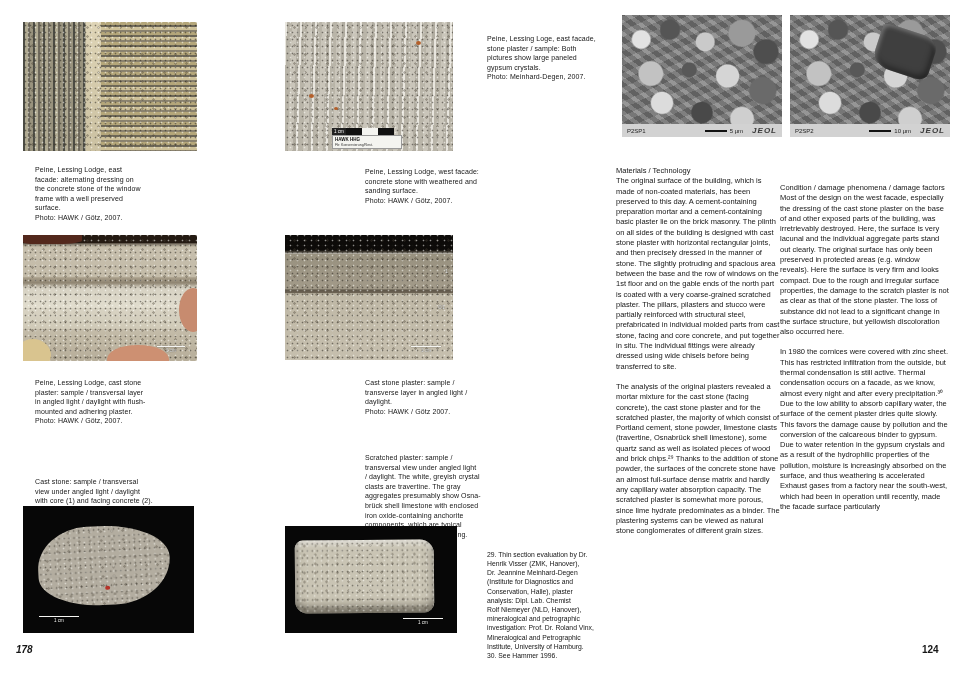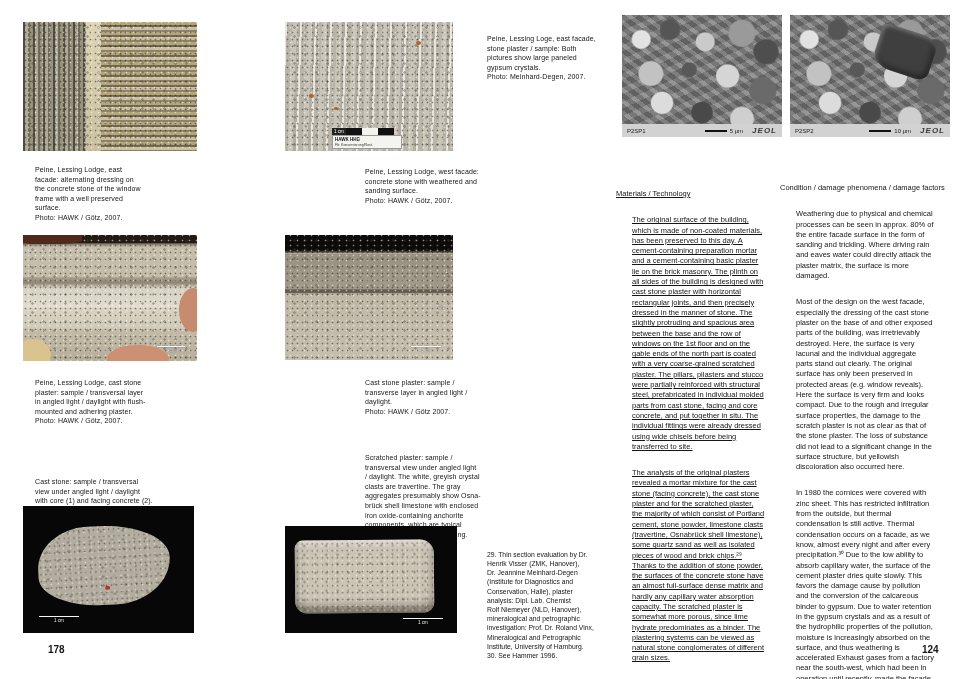--- a/index.html
+++ b/index.html
@@ -4,21 +4,21 @@
 <style>
   html,body{margin:0;padding:0;background:#e8e8e8;}
   .spread{position:relative;width:960px;height:679px;background:#ffffff;overflow:hidden;
           font-family:"Liberation Sans",sans-serif;color:#111;}
   
   .caption{position:absolute;font-size:7px;line-height:9.6px;letter-spacing:.1px;
            white-space:pre-line;color:#161616;}
   .footnote{position:absolute;font-size:6.8px;line-height:9.2px;white-space:pre-line;color:#161616;}
   .body-col{position:absolute;font-size:7.5px;line-height:10.3px;color:#161616;}
   .body-col .hd{margin:0;font-weight:normal;font-size:7.5px;line-height:10.3px;}
-  .body-col p{margin:16px;}
+  .body-col p{margin:0;}
   .body-col p.gap{margin-top:10px;}
   .pagenum{position:absolute;font-size:10px;font-weight:bold;color:#161616;}
   
   .photo{position:absolute;overflow:hidden;}
   .layer{position:absolute;inset:0;}
   .speckle{position:absolute;inset:0;background-image:
       radial-gradient(circle, rgba(30,28,22,.5) .7px, transparent 1.1px),
       radial-gradient(circle, rgba(255,255,250,.55) .7px, transparent 1.1px),
       radial-gradient(circle, rgba(70,62,50,.35) 1px, transparent 1.5px);
     background-size:5px 7px,7px 5px,11px 9px;background-position:0 0,2px 3px,4px 1px;}
@@ -197,21 +197,21 @@
   <div class="photo p-black" style="left:285px;top:526px;width:172px;height:107px;">
     <div class="p6-slab">
       <div class="speckle"></div>
     </div>
     <div class="scalebar" style="right:14px;bottom:8px;width:40px;">
       <div class="line"></div>
       <div class="txt">1 cm</div>
     </div>
   </div>
 
-  <div class="pagenum" style="left:48px;top:644px;">178</div>
+  <div class="pagenum" style="left:16px;top:644px;font-style:italic;">178</div>
 
   <p class="caption" style="left:487px;top:27px;width:122px;">Peine, Lessing Loge, east facade,
 stone plaster / sample: Both
 pictures show large paneled
 gypsum crystals.
 Photo: Meinhard-Degen, 2007.</p>
 
   <div class="sem" style="left:622px;top:15px;width:160px;height:122px;">
     <div class="sem-tex"></div>
     <div class="sem-strip">
@@ -226,29 +226,28 @@
     <div class="sem-tex"></div>
     <div class="big-crystal"></div>
     <div class="sem-strip">
       <span>P2SP2</span>
       <span class="scl"></span>
       <span>10 μm</span>
       <span class="brand">JEOL</span>
     </div>
   </div>
 
-  <div class="body-col" style="left:616px;top:189px;width:165px;text-decoration:underline;">
+  <div class="body-col" style="left:616px;top:166px;width:165px;">
     <h3 class="hd">Materials / Technology</h3>
     <p>The original surface of the building, which is made of non-coated materials, has been preserved to this day. A cement-containing preparation mortar and a cement-containing basic plaster lie on the brick masonry. The plinth on all sides of the building is designed with cast stone plaster with horizontal rectangular joints, and then precisely dressed in the manner of stone. The slightly protruding and spacious area between the base and the row of windows on the 1st floor and on the gable ends of the north part is coated with a very coarse-grained scratched plaster. The pillars, pilasters and stucco were partially reinforced with structural steel, prefabricated in individual molded parts from cast stone, facing and core concrete, and put together in situ. The individual fittings were already dressed using wide chisels before being transferred to site.</p>
     <p class="gap">The analysis of the original plasters revealed a mortar mixture for the cast stone (facing concrete), the cast stone plaster and for the scratched plaster, the majority of which consist of Portland cement, stone powder, limestone clasts (travertine, Osnabrück shell limestone), some quartz sand as well as isolated pieces of wood and brick chips.²⁹ Thanks to the addition of stone powder, the surfaces of the concrete stone have an almost full-surface dense matrix and hardly any capillary water absorption capacity. The scratched plaster is somewhat more porous, since lime hydrate predominates as a binder. The plastering systems can be viewed as natural stone conglomerates of different grain sizes.</p>
   </div>
 
   <div class="body-col" style="left:780px;top:183px;width:170px;">
     <h3 class="hd">Condition / damage phenomena / damage factors</h3>
-    <p>Weathering due to physical and chemical processes can be seen in approx. 80% of the entire facade surface in the form of sanding and trickling. Where driving rain and eaves water could directly attack the plaster matrix, the surface is more damaged.</p>
     <p>Most of the design on the west facade, especially the dressing of the cast stone plaster on the base of and other exposed parts of the building, was irretrievably destroyed. Here, the surface is very lacunal and the individual aggregate parts stand out clearly. The original surface has only been preserved in protected areas (e.g. window reveals). Here the surface is very firm and looks compact. Due to the rough and irregular surface properties, the damage to the scratch plaster is not as clear as that of the stone plaster. The loss of substance did not lead to a significant change in the surface structure, but yellowish discoloration also occurred here.</p>
     <p class="gap">In 1980 the cornices were covered with zinc sheet. This has restricted infiltration from the outside, but thermal condensation is still active. Thermal condensation occurs on a facade, as we know, almost every night and after every precipitation.³⁰ Due to the low ability to absorb capillary water, the surface of the cement plaster dries quite slowly. This favors the damage cause by pollution and the conversion of the calcareous binder to gypsum. Due to water retention in the gypsum crystals and as a result of the hydrophilic properties of the pollution, moisture is increasingly absorbed on the surface, and thus weathering is accelerated Exhaust gases from a factory near the south-west, which had been in operation until recently, made the facade surface particularly</p>
   </div>
 
   <p class="footnote" style="left:487px;top:543px;width:128px;">29. Thin section evaluation by Dr.
 Henrik Visser (ZMK, Hanover),
 Dr. Jeannine Meinhard-Degen
 (Institute for Diagnostics and
 Conservation, Halle), plaster
 analysis: Dipl. Lab. Chemist

